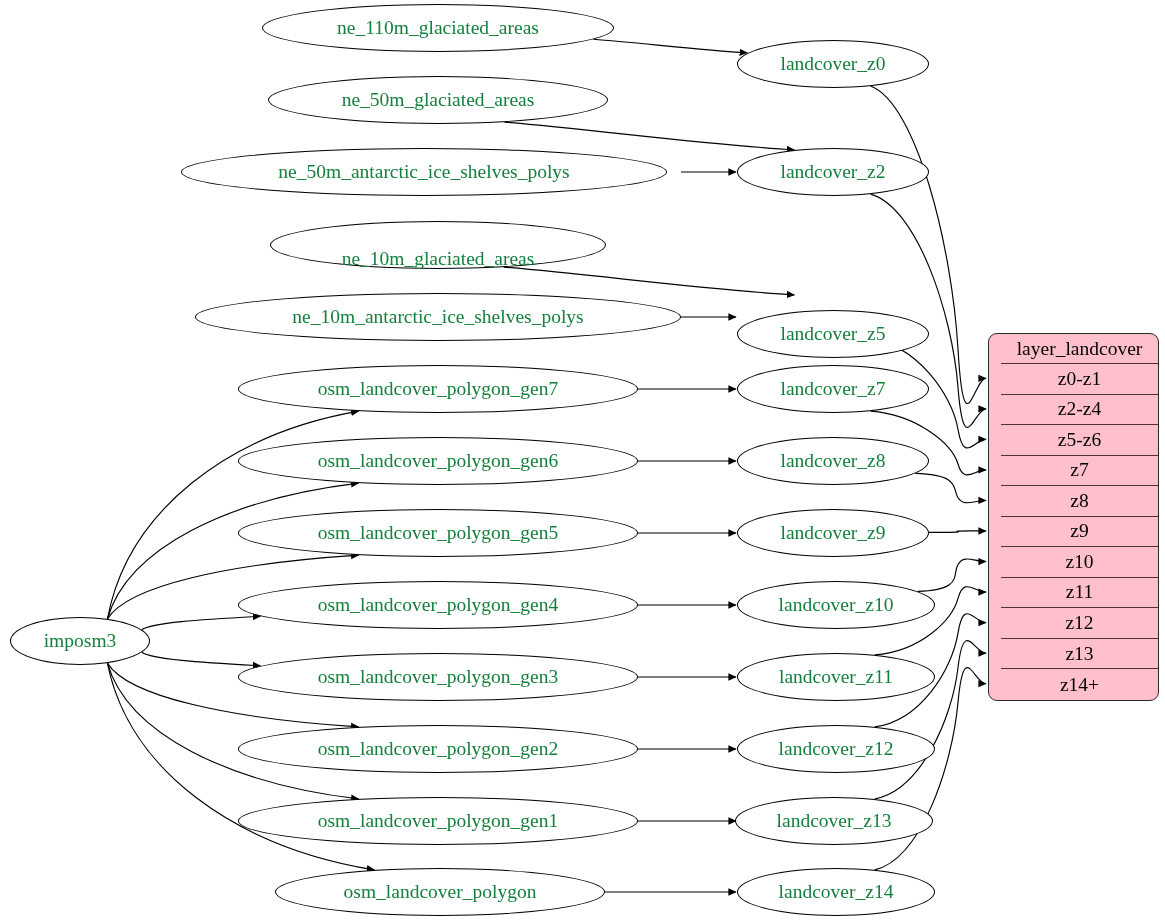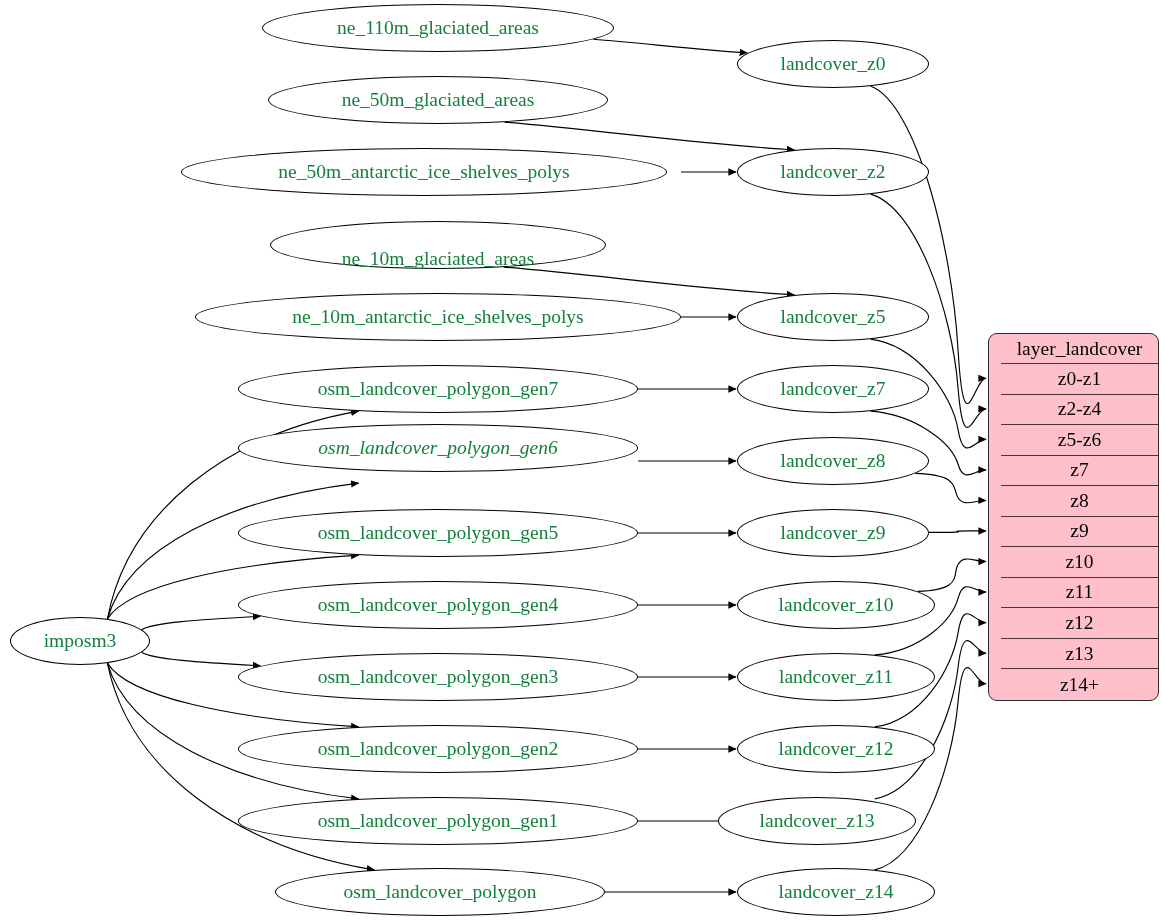--- a/index.html
+++ b/index.html
@@ -133,21 +133,21 @@
       </div>
       <div class="node-ellipse" style="left: 270px; top: 221px; width: 336px; height: 48px; align-items: flex-end;">
         <span class="node-label">ne_10m_glaciated_areas</span>
       </div>
       <div class="node-ellipse" style="left: 195px; top: 293px; width: 486px; height: 48px;">
         <span class="node-label">ne_10m_antarctic_ice_shelves_polys</span>
       </div>
       <div class="node-ellipse" style="left: 238px; top: 365px; width: 400px; height: 48px;">
         <span class="node-label">osm_landcover_polygon_gen7</span>
       </div>
-      <div class="node-ellipse" style="left: 238px; top: 424px; width: 400px; height: 48px; font-style: italic;">
+      <div class="node-ellipse" style="left: 238px; top: 437px; width: 400px; height: 48px;">
         <span class="node-label">osm_landcover_polygon_gen6</span>
       </div>
       <div class="node-ellipse" style="left: 238px; top: 509px; width: 400px; height: 48px;">
         <span class="node-label">osm_landcover_polygon_gen5</span>
       </div>
       <div class="node-ellipse" style="left: 238px; top: 581px; width: 400px; height: 48px;">
         <span class="node-label">osm_landcover_polygon_gen4</span>
       </div>
       <div class="node-ellipse" style="left: 238px; top: 653px; width: 400px; height: 48px;">
         <span class="node-label">osm_landcover_polygon_gen3</span>
@@ -160,42 +160,42 @@
       </div>
       <div class="node-ellipse" style="left: 275px; top: 868px; width: 330px; height: 48px;">
         <span class="node-label">osm_landcover_polygon</span>
       </div>
       <div class="node-ellipse" style="left: 737px; top: 40px; width: 192px; height: 48px;">
         <span class="node-label">landcover_z0</span>
       </div>
       <div class="node-ellipse" style="left: 737px; top: 148px; width: 192px; height: 48px;">
         <span class="node-label">landcover_z2</span>
       </div>
-      <div class="node-ellipse" style="left: 737px; top: 293px; width: 192px; height: 48px;">
+      <div class="node-ellipse" style="left: 737px; top: 310px; width: 192px; height: 48px;">
         <span class="node-label">landcover_z5</span>
       </div>
       <div class="node-ellipse" style="left: 737px; top: 365px; width: 192px; height: 48px;">
         <span class="node-label">landcover_z7</span>
       </div>
       <div class="node-ellipse" style="left: 737px; top: 437px; width: 192px; height: 48px;">
         <span class="node-label">landcover_z8</span>
       </div>
       <div class="node-ellipse" style="left: 737px; top: 509px; width: 192px; height: 48px;">
         <span class="node-label">landcover_z9</span>
       </div>
       <div class="node-ellipse" style="left: 737px; top: 581px; width: 198px; height: 48px;">
         <span class="node-label">landcover_z10</span>
       </div>
       <div class="node-ellipse" style="left: 737px; top: 653px; width: 198px; height: 48px;">
         <span class="node-label">landcover_z11</span>
       </div>
       <div class="node-ellipse" style="left: 737px; top: 725px; width: 198px; height: 48px;">
         <span class="node-label">landcover_z12</span>
       </div>
-      <div class="node-ellipse" style="left: 718px; top: 797px; width: 198px; height: 48px;">
+      <div class="node-ellipse" style="left: 735px; top: 797px; width: 198px; height: 48px;">
         <span class="node-label">landcover_z13</span>
       </div>
       <div class="node-ellipse" style="left: 737px; top: 868px; width: 198px; height: 48px;">
         <span class="node-label">landcover_z14</span>
       </div>
     </div>
 
   <div class="record-table" id="layer-table" style="left: 988px; top: 333px; width: 171px; height: 368px; background: rgb(255, 192, 203);">
       <div class="record-row header">layer_landcover</div>
       <div class="record-row" style="height: 30.5455px;">z0-z1</div>

